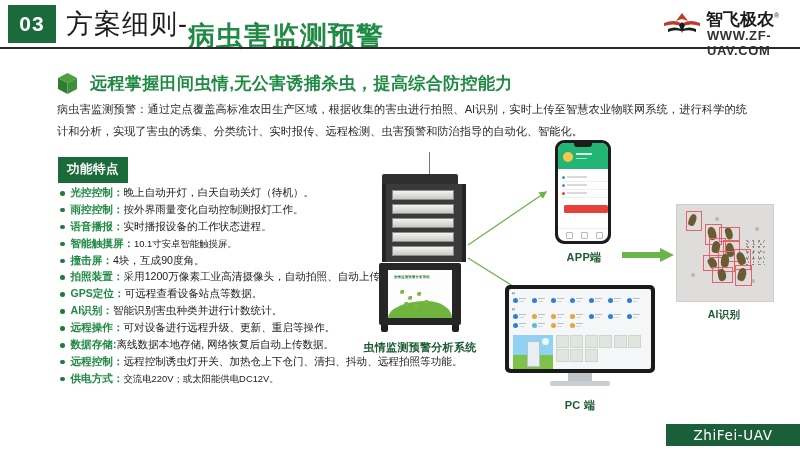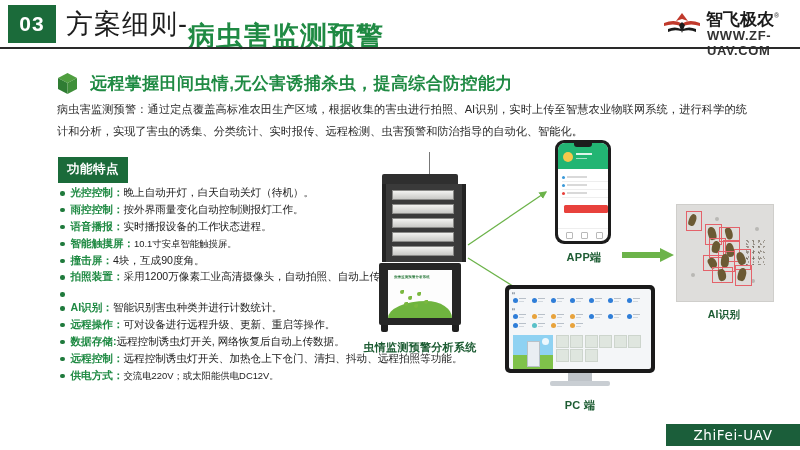--- a/index.html
+++ b/index.html
@@ -205,32 +205,33 @@
       <div class="feat-item">
         <span class="dot"></span>
         <span class="feat-txt"><span class="term">撞击屏</span><span class="term">：</span><span class="desc">4块，互成90度角。</span></span>
       </div>
       <div class="feat-item">
         <span class="dot"></span>
         <span class="feat-txt"><span class="term">拍照装置</span><span class="term">：</span><span class="desc">采用1200万像素工业高清摄像头，自动拍照、自动上传。</span></span>
       </div>
       <div class="feat-item">
         <span class="dot"></span>
+        <span class="feat-txt"><span class="term">GPS定位</span><span class="term">：</span><span class="desc">可远程查看设备站点等数据。</span></span>
       </div>
       <div class="feat-item">
         <span class="dot"></span>
         <span class="feat-txt"><span class="term">AI识别</span><span class="term">：</span><span class="desc">智能识别害虫种类并进行计数统计。</span></span>
       </div>
       <div class="feat-item">
         <span class="dot"></span>
         <span class="feat-txt"><span class="term">远程操作</span><span class="term">：</span><span class="desc">可对设备进行远程升级、更新、重启等操作。</span></span>
       </div>
       <div class="feat-item">
         <span class="dot"></span>
-        <span class="feat-txt"><span class="term">数据存储</span><span class="term">:</span><span class="desc">远程控制诱虫灯开关, 网络恢复后自动上传数据。</span></span>
+        <span class="feat-txt"><span class="term">数据存储</span><span class="term">:</span><span class="desc">离线数据本地存储, 网络恢复后自动上传数据。</span></span>
       </div>
       <div class="feat-item">
         <span class="dot"></span>
         <span class="feat-txt"><span class="term">远程控制</span><span class="term">：</span><span class="desc">远程控制诱虫灯开关、加热仓上下仓门、清扫、抖动、远程拍照等功能。</span></span>
       </div>
       <div class="feat-item">
         <span class="dot"></span>
         <span class="feat-txt"><span class="term">供电方式</span><span class="term">：</span><span class="desc-sm">交流电220V；或太阳能供电DC12V。</span></span>
       </div>
     </div>

